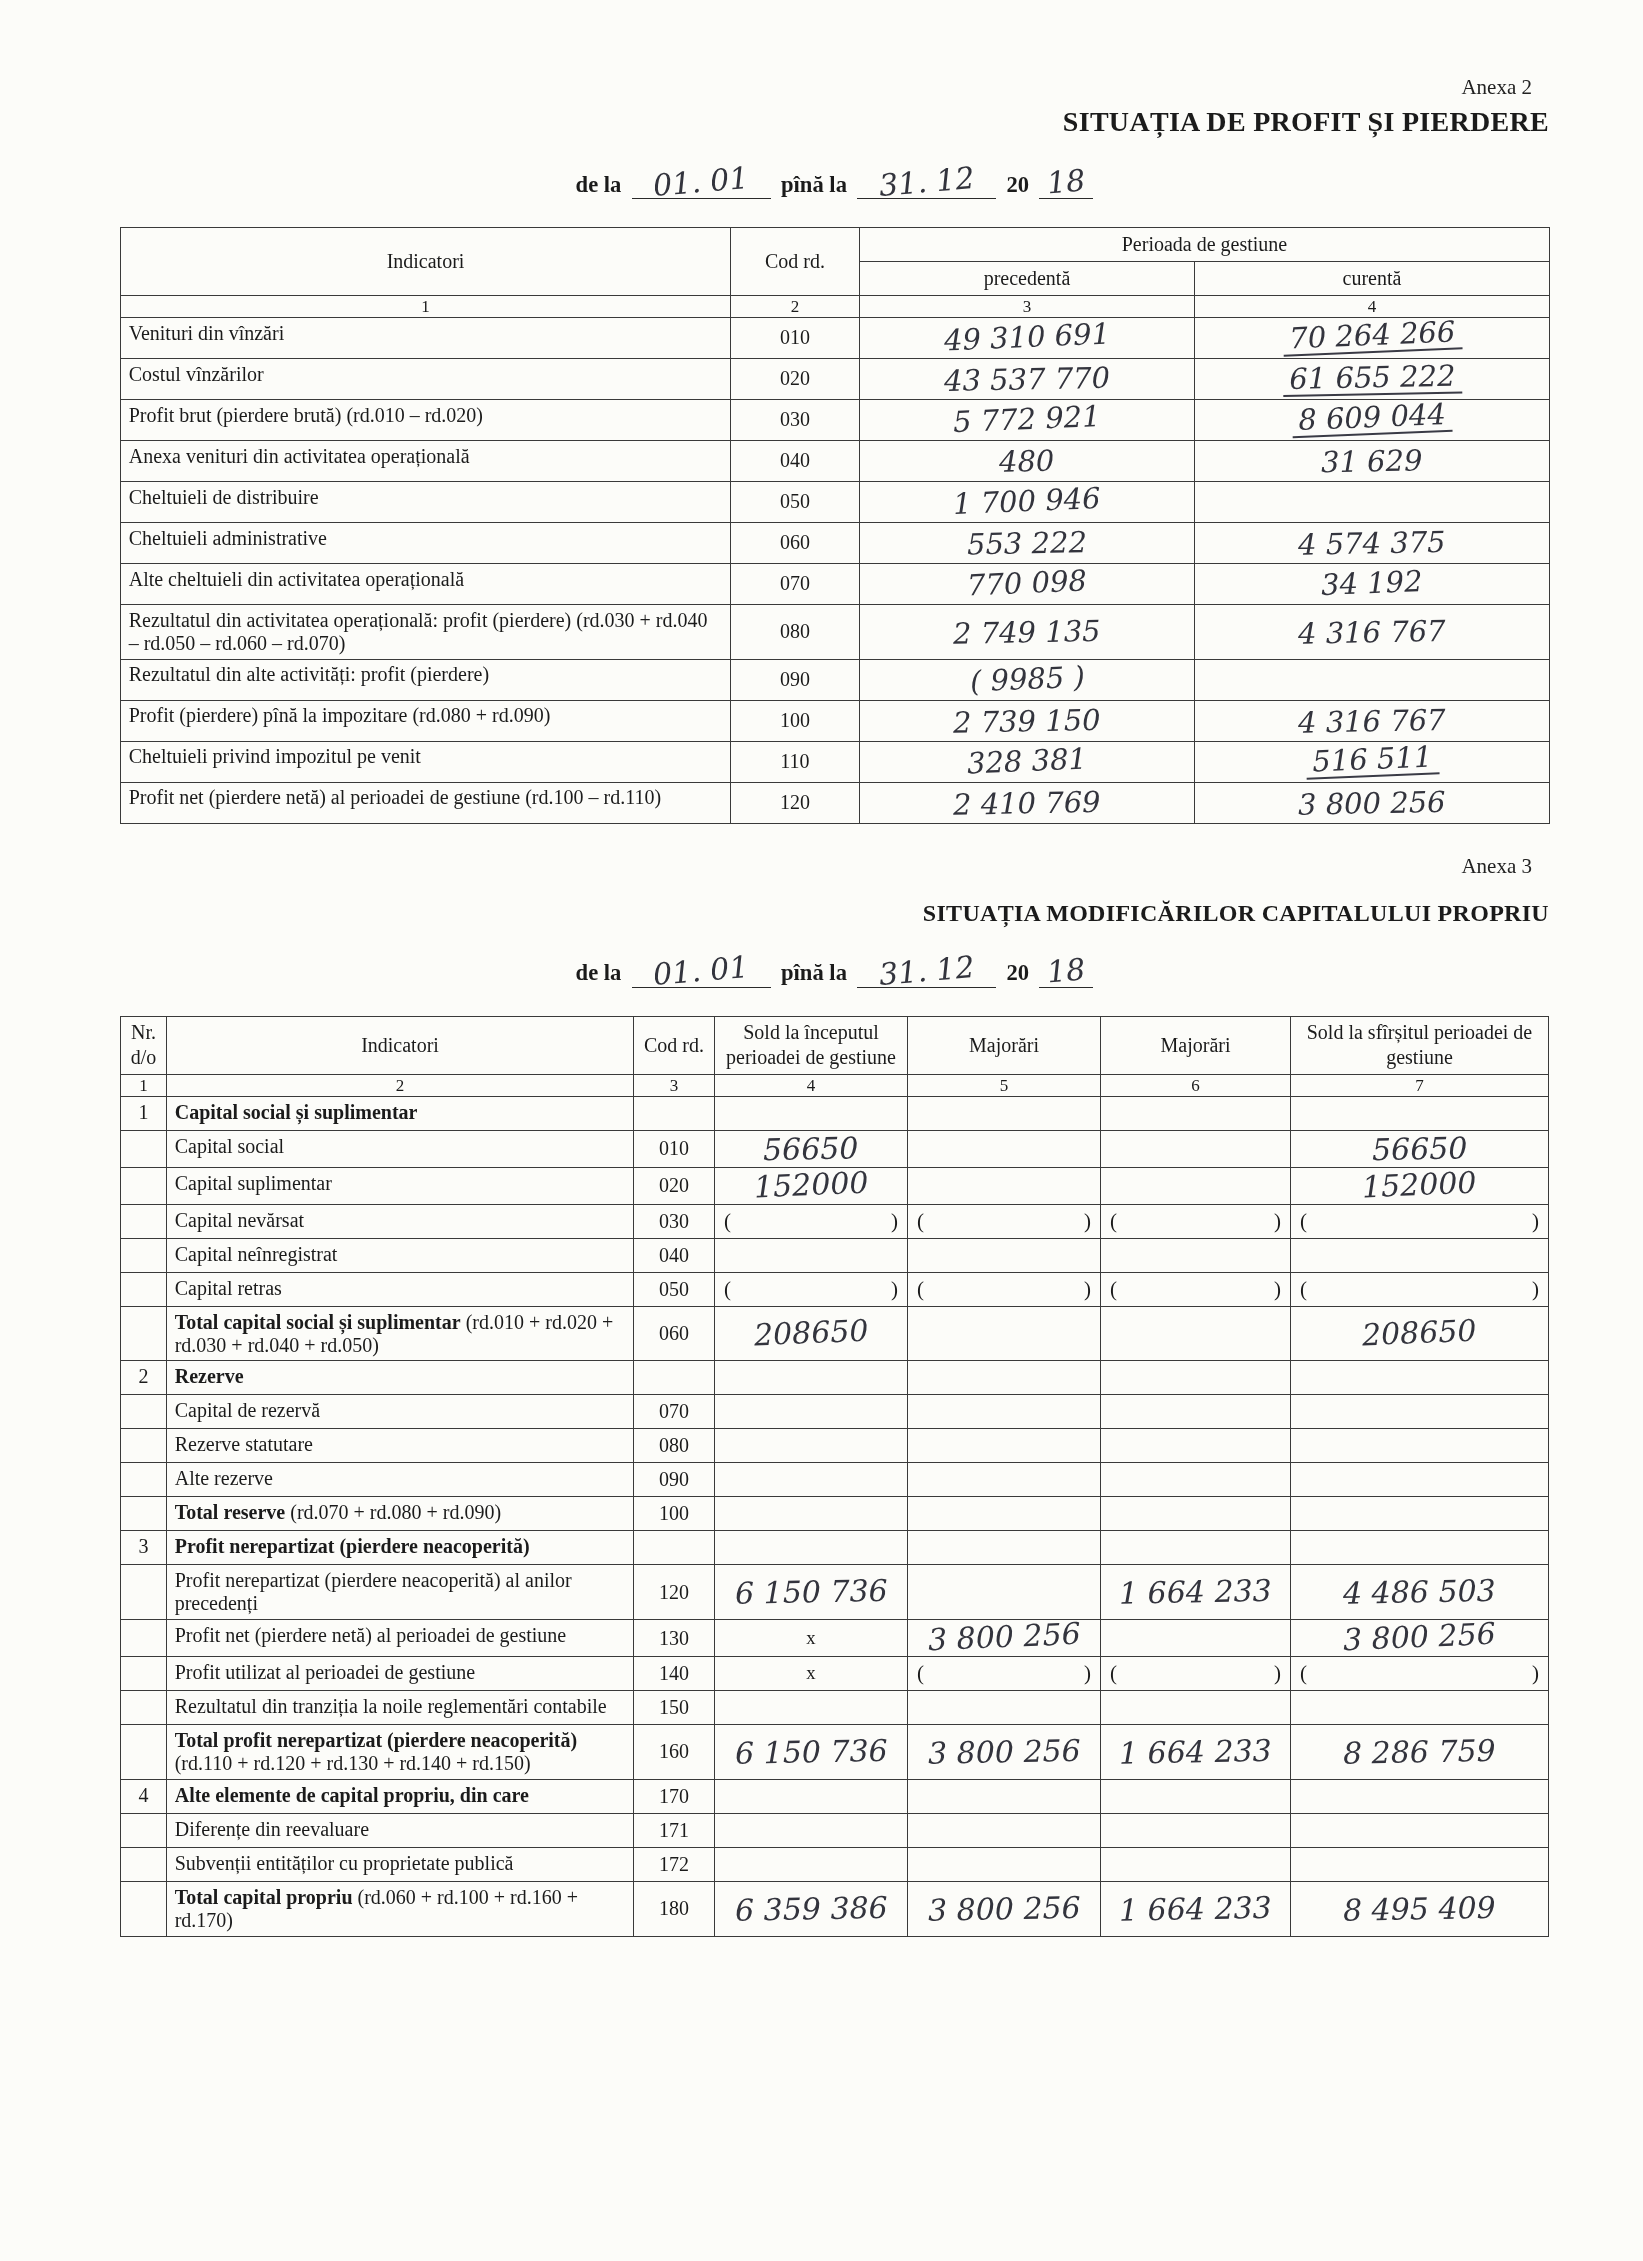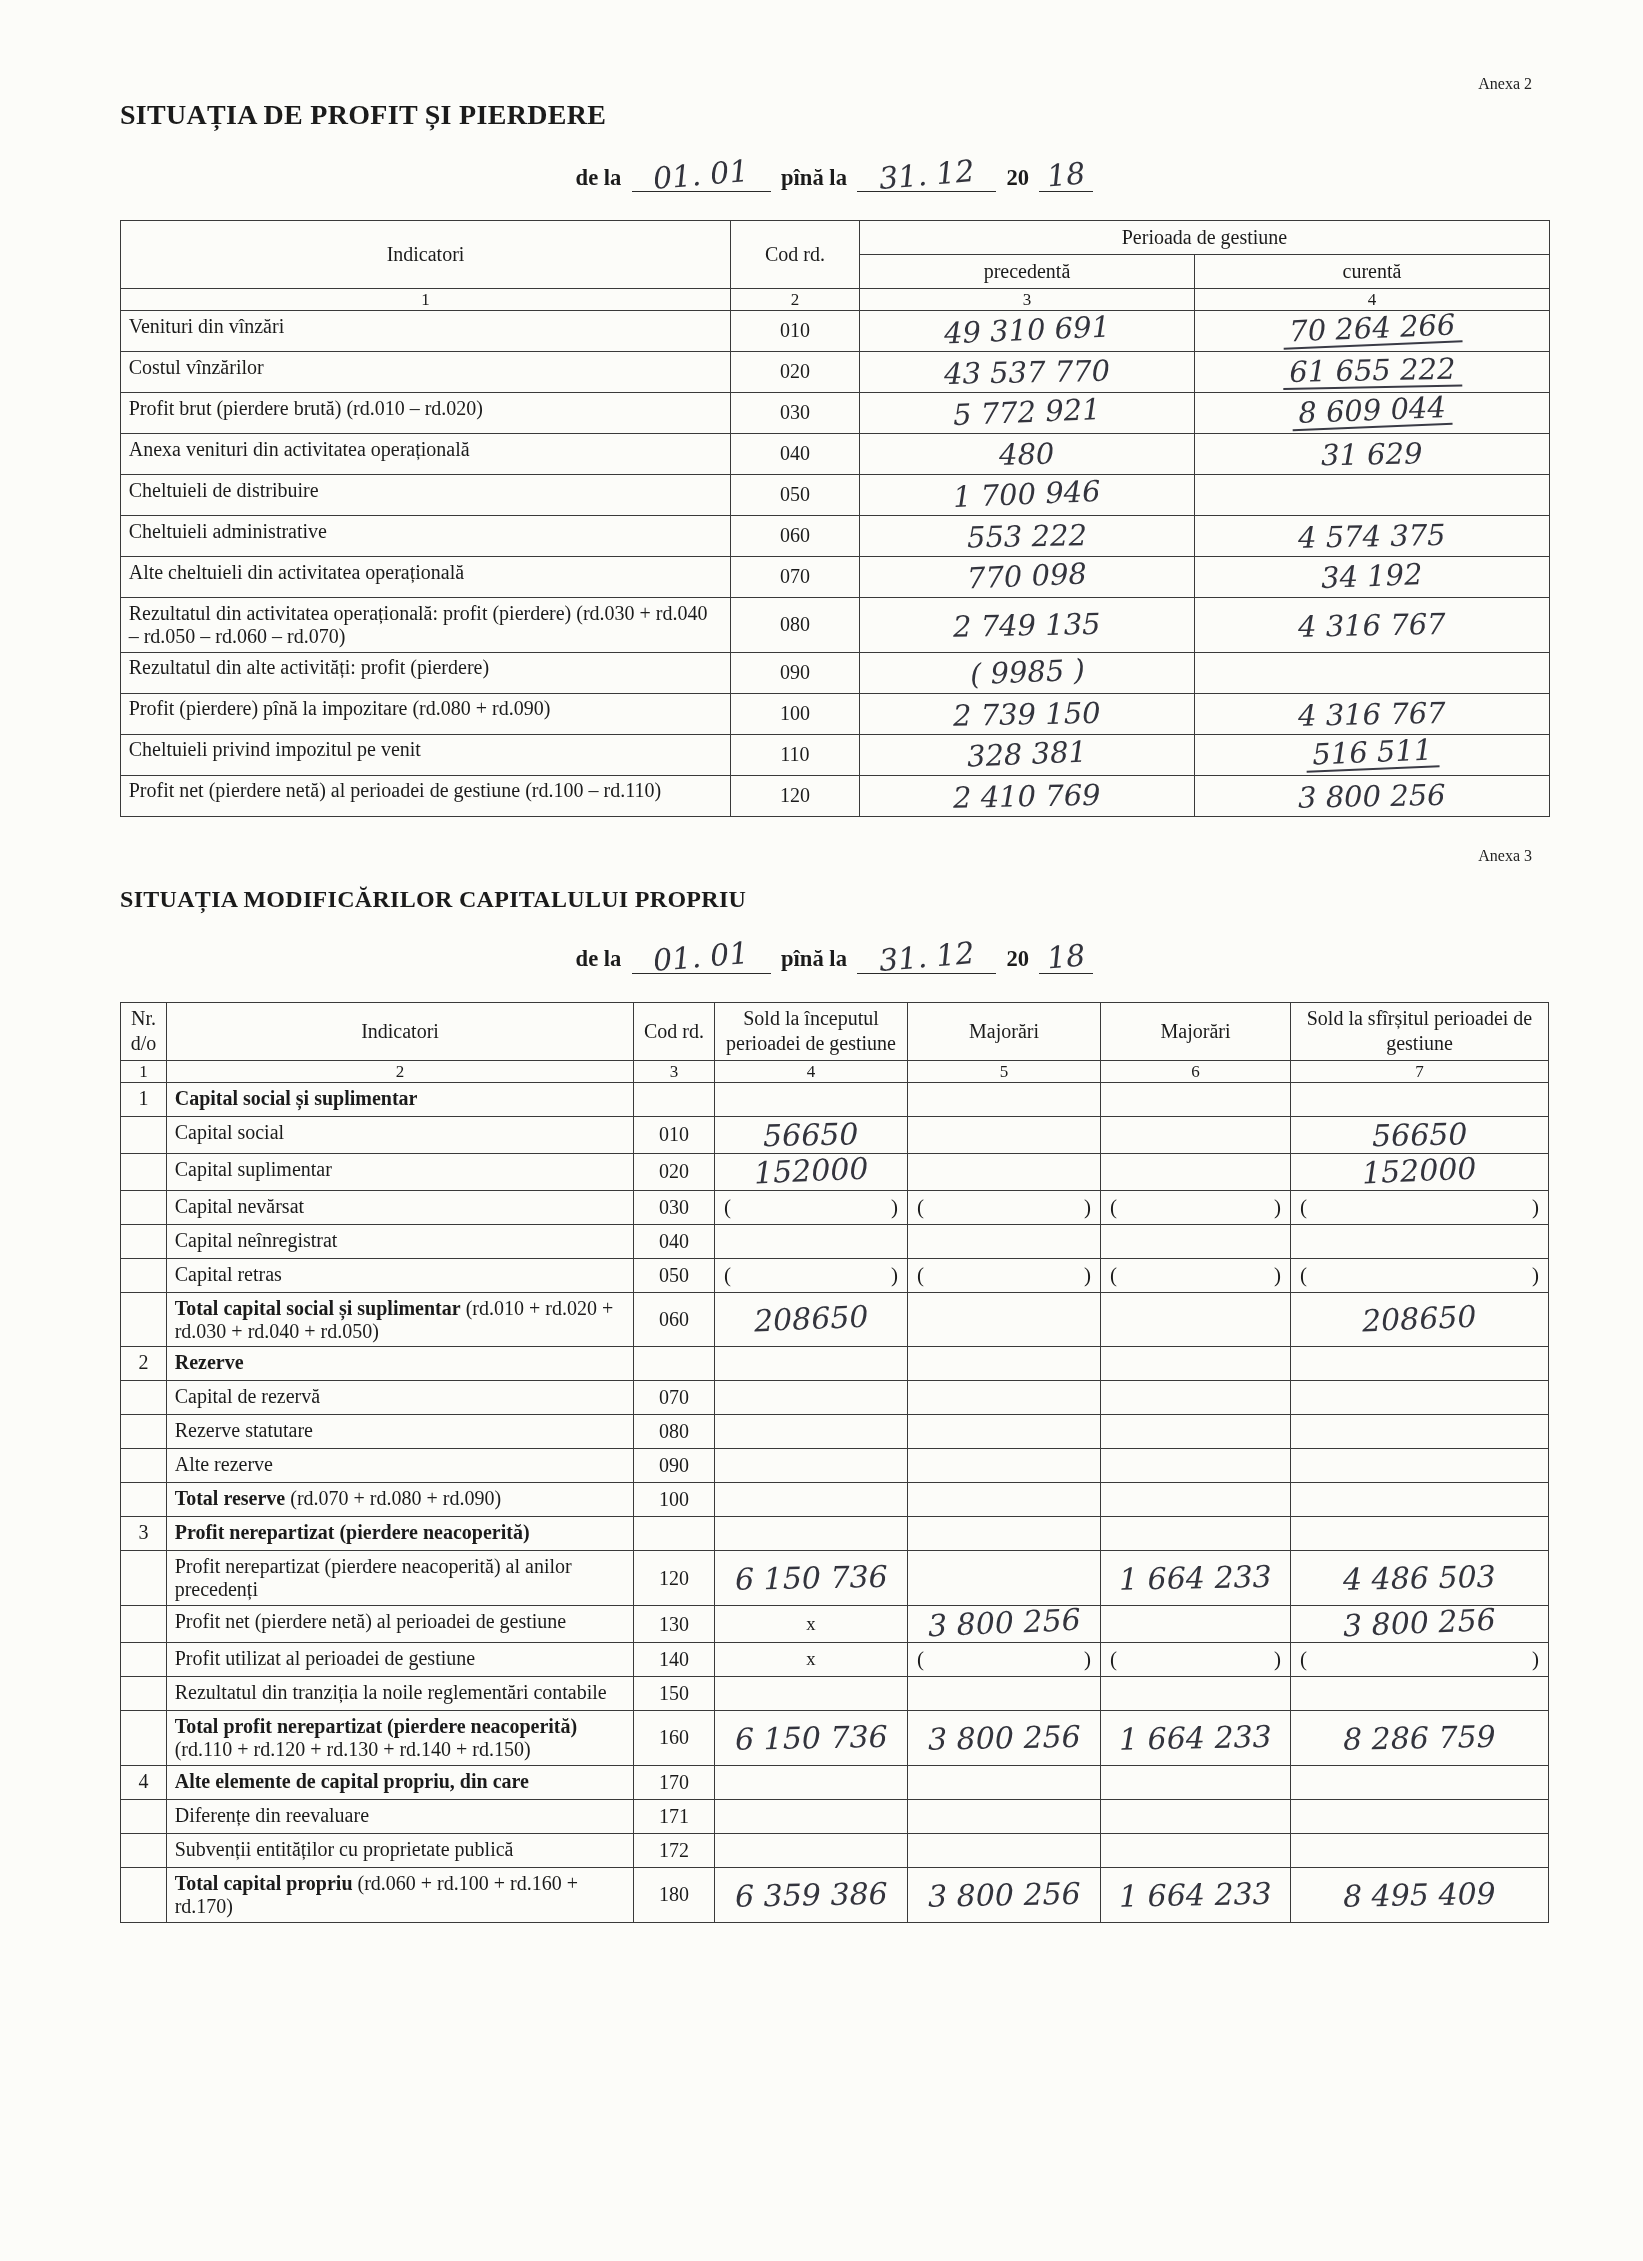--- a/index.html
+++ b/index.html
@@ -1,22 +1,22 @@
 <!DOCTYPE html>
 <html style="font-size:10.3px"><head>
 <meta charset="utf-8">
 <style>
   *{box-sizing:border-box}
   html,body{margin:0;padding:0}
   body{background:#c9c9c5;font-family:"Liberation Serif","DejaVu Serif",serif}
   .page{position:relative;width:1644px;height:2261px;background:#fcfcf9;color:#1b1b1b;
         padding:75px 95px 0 120px;overflow:hidden}
-  .annex{font-size:16px;text-align:right;padding-right:17px;color:#222}
+  .annex{font-size:21px;text-align:right;padding-right:17px;color:#222}
   .a3{margin-top:30px}
-  .title{margin:6.4px 0 0;text-align:left;font-size:28px;font-weight:700;letter-spacing:0.3px}
+  .title{margin:6.4px 0 0;text-align:right;font-size:28px;font-weight:700;letter-spacing:0.3px}
   .t2t{font-size:24px;margin-top:21px}
   .dateline{display:flex;justify-content:center;align-items:flex-end;column-gap:10.3px;
             margin-top:26px;font-size:22.6px;font-weight:700}
   .dl{padding-bottom:1.3px}
   .fill{min-width:139px;border-bottom:1.9px solid #2a2a2a;text-align:center}
   .short{min-width:54px}
   .hw{font-family:"DejaVu Serif",serif;font-style:italic;color:#33343d;display:inline-block;font-weight:400}
   .dateline .hw{font-size:30px;transform:rotate(-5deg);margin-bottom:-2.6px;white-space:nowrap}
   table{border-collapse:collapse;table-layout:fixed;margin:28px auto 0;width:1428px}
   th,td{border:1.3px solid #3a3a3a;font-size:20px;padding:3.9px 7.7px;vertical-align:top;

